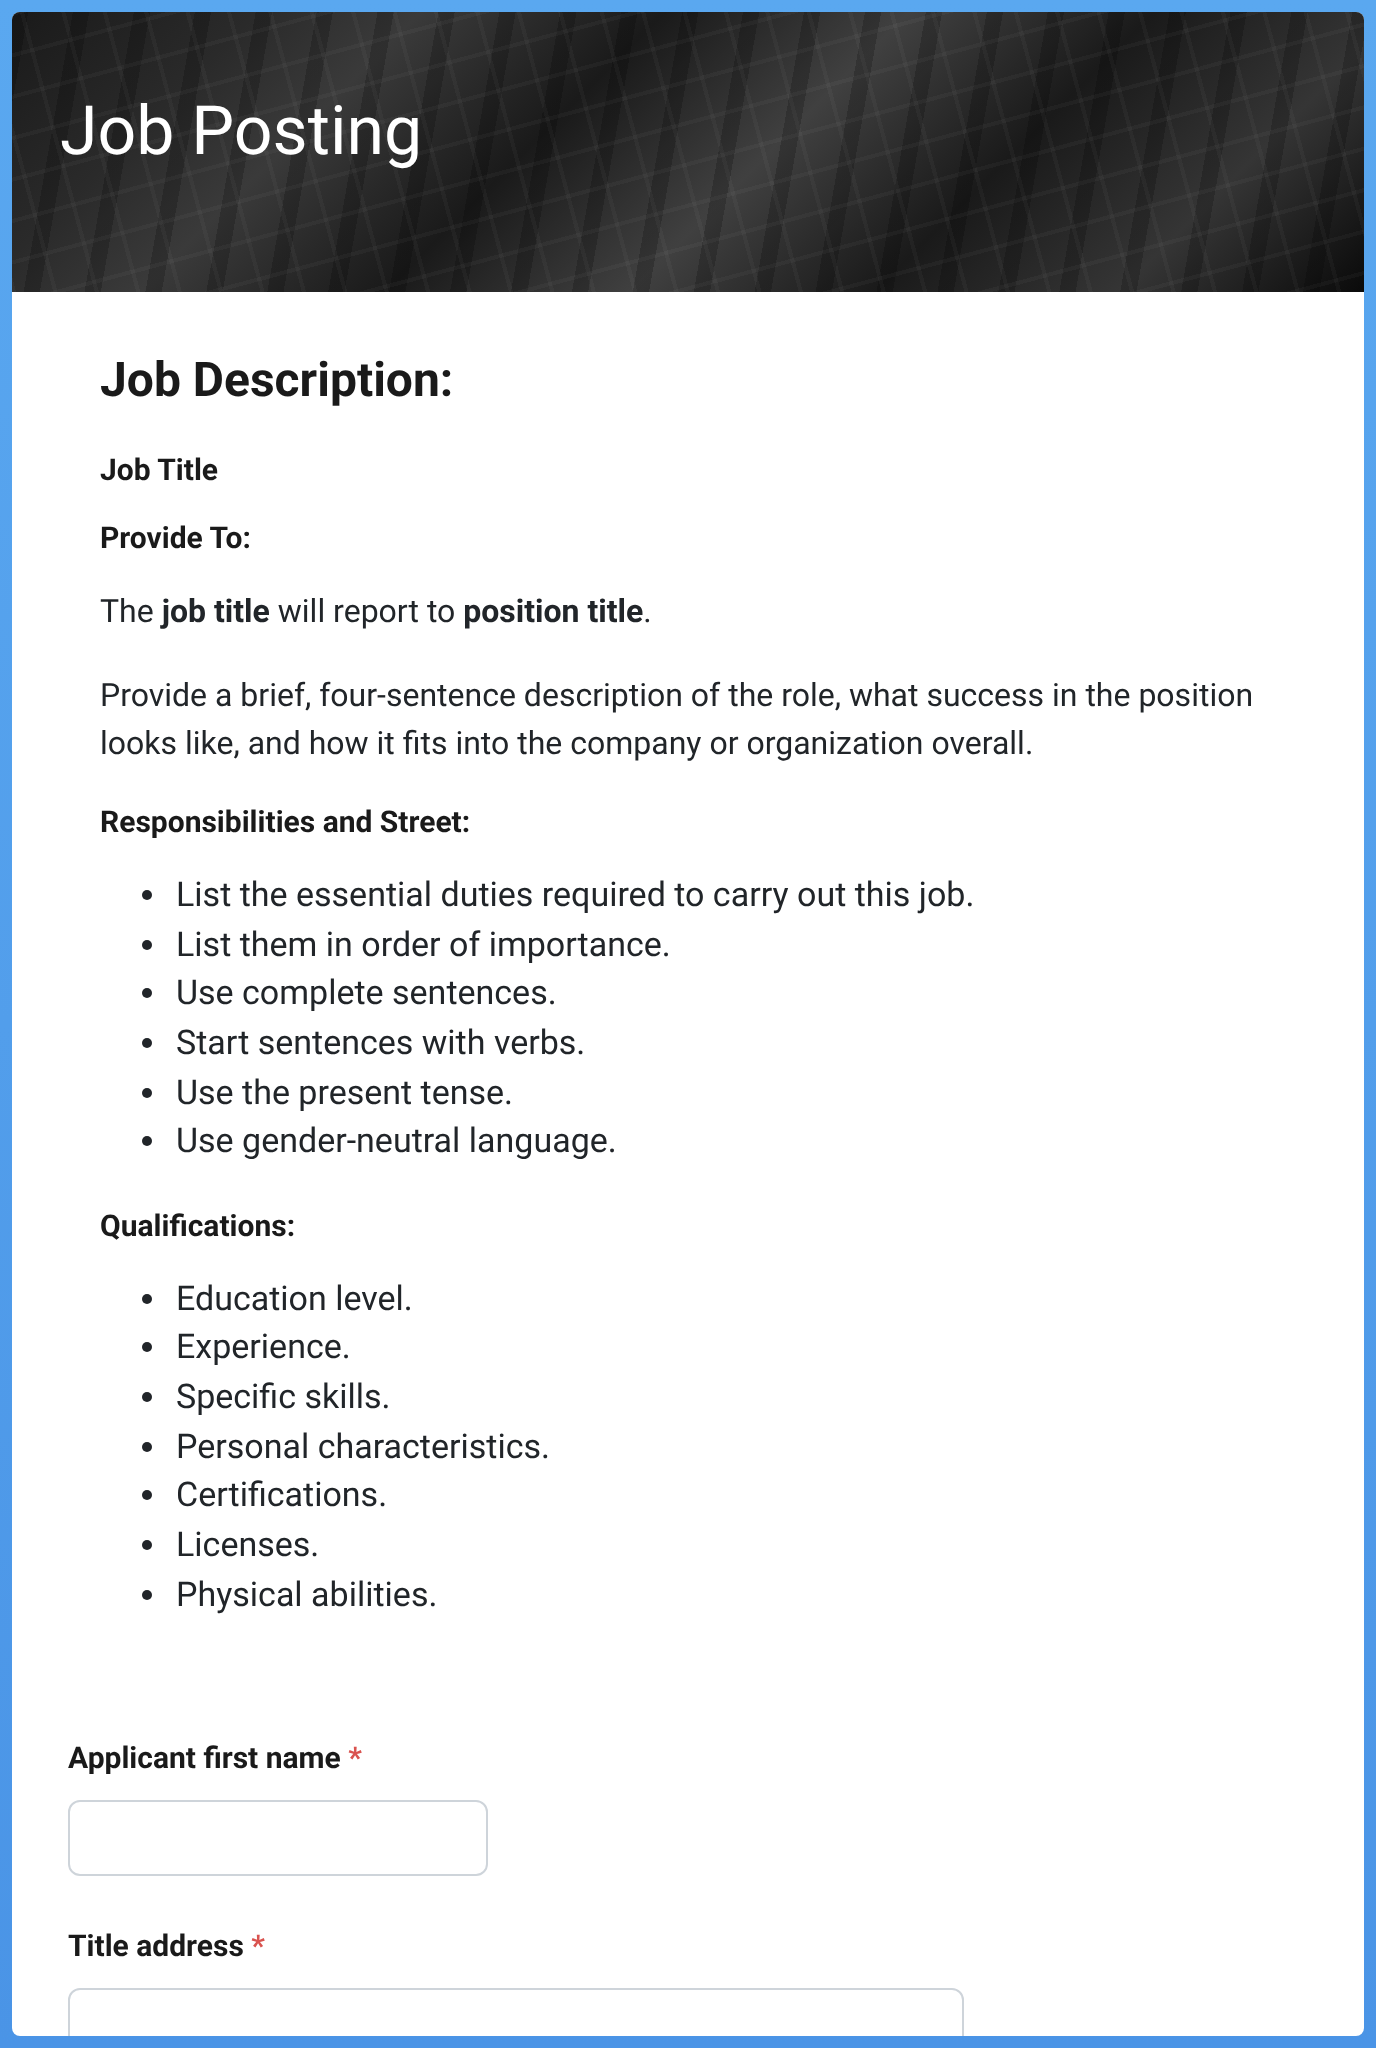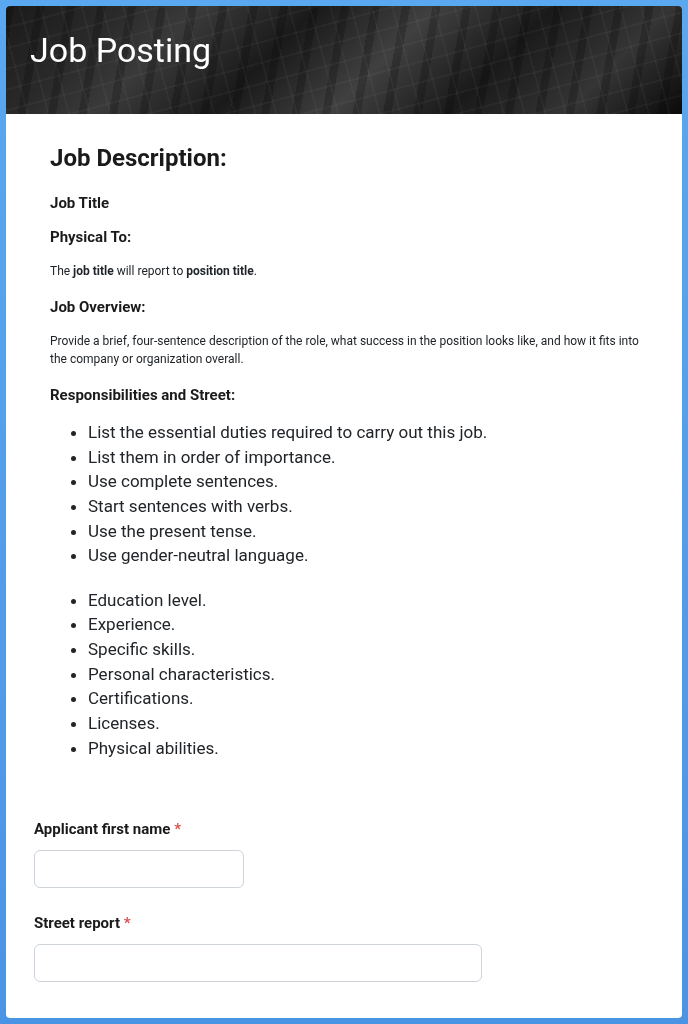--- a/index.html
+++ b/index.html
@@ -11,21 +11,21 @@
       height: 1024px;
       overflow: hidden;
     }
     .form-container {
       background: #fff;
       border-radius: 4px;
       overflow: hidden;
       height: 100%;
     }
     .header-image {
-      height: 108px;
+      height: 140px;
       background: linear-gradient(135deg, #1a1a1a 0%, #2a2a2a 15%, #3a3a3a 25%, #1a1a1a 40%, #404040 55%, #1a1a1a 70%, #353535 85%, #0a0a0a 100%);
       position: relative;
       display: flex;
       align-items: center;
       padding-left: 24px;
     }
     .header-image::before {
       content: "";
       position: absolute;
       inset: 0;
@@ -52,21 +52,21 @@
       margin-bottom: 22px;
       color: #1a1a1a;
     }
     .sub-heading {
       font-size: 15px;
       font-weight: 700;
       margin-bottom: 16px;
       color: #1a1a1a;
     }
     .paragraph {
-      font-size: 12px;
+      font-size: 16px;
       line-height: 1.5;
       margin-bottom: 18px;
       color: #212529;
     }
     .paragraph strong { font-weight: 700; }
     ul {
       margin: 0 0 20px 0;
       padding-left: 38px;
     }
     ul li {
@@ -111,41 +111,41 @@
 <div class="form-container">
   <div class="header-image">
     <h1 class="header-title">Job Posting</h1>
   </div>
 
   <div class="content">
     <h2 class="section-heading">Job Description:</h2>
 
     <div class="sub-heading">Job Title</div>
 
-    <div class="sub-heading">Physical To:</div>
+    <div class="sub-heading">Provide To:</div>
 
     <p class="paragraph">
       <span>The </span><strong>job title</strong><span> will report to </span><strong>position title</strong><span>.</span>
     </p>
 
-    <div class="sub-heading">Job Overview:</div>
 
     <p class="paragraph">Provide a brief, four-sentence description of the role, what success in the position looks like, and how it fits into the company or organization overall.</p>
 
     <div class="sub-heading">Responsibilities and Street:</div>
 
     <ul>
       <li>List the essential duties required to carry out this job.</li>
       <li>List them in order of importance.</li>
       <li>Use complete sentences.</li>
       <li>Start sentences with verbs.</li>
       <li>Use the present tense.</li>
       <li>Use gender-neutral language.</li>
     </ul>
 
+    <div class="sub-heading">Qualifications:</div>
 
     <ul>
       <li>Education level.</li>
       <li>Experience.</li>
       <li>Specific skills.</li>
       <li>Personal characteristics.</li>
       <li>Certifications.</li>
       <li>Licenses.</li>
       <li>Physical abilities.</li>
     </ul>
@@ -158,21 +158,21 @@
           <span>Applicant first name</span>
           <span class="required">*</span>
         </label>
         <input type="text" class="text-input" style="">
       </div>
     </div>
 
     <div class="field-row">
       <div class="field-group">
         <label class="field-label">
-          <span>Street report</span>
+          <span>Title address</span>
           <span class="required">*</span>
         </label>
         <input type="text" class="text-input wide" style="">
       </div>
     </div>
 
   </div>
 </div>
 
 </body></html>

